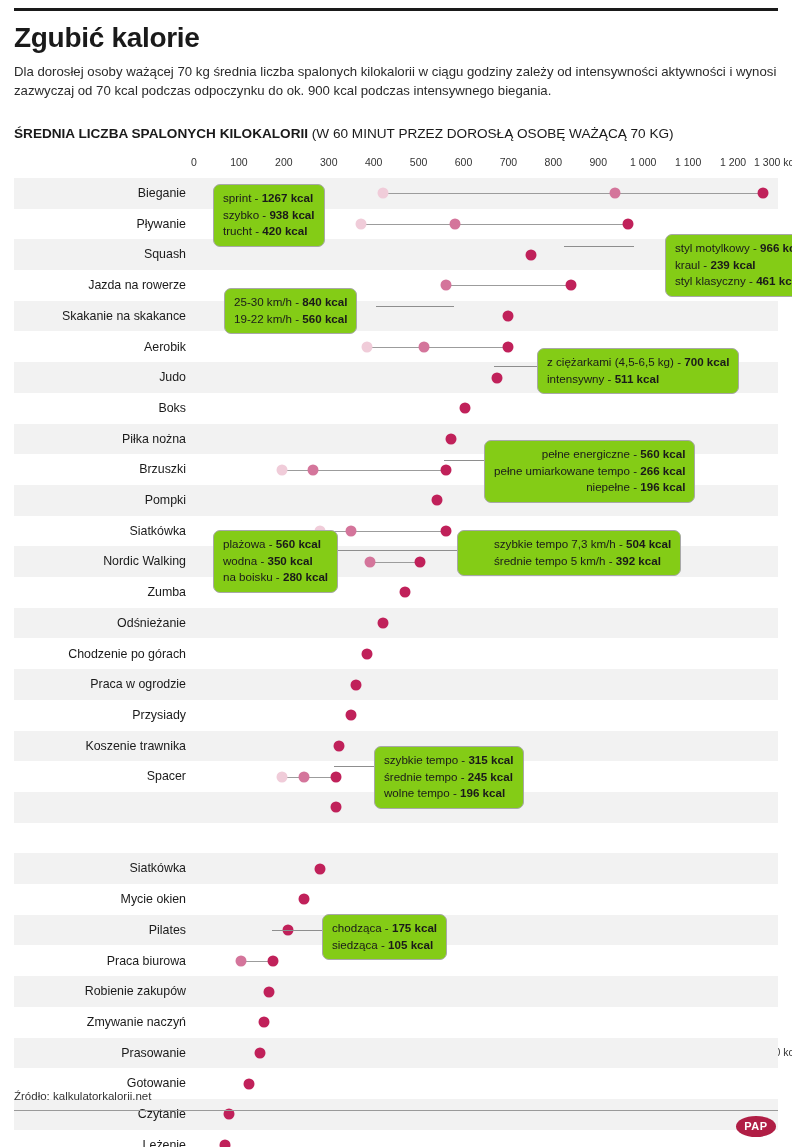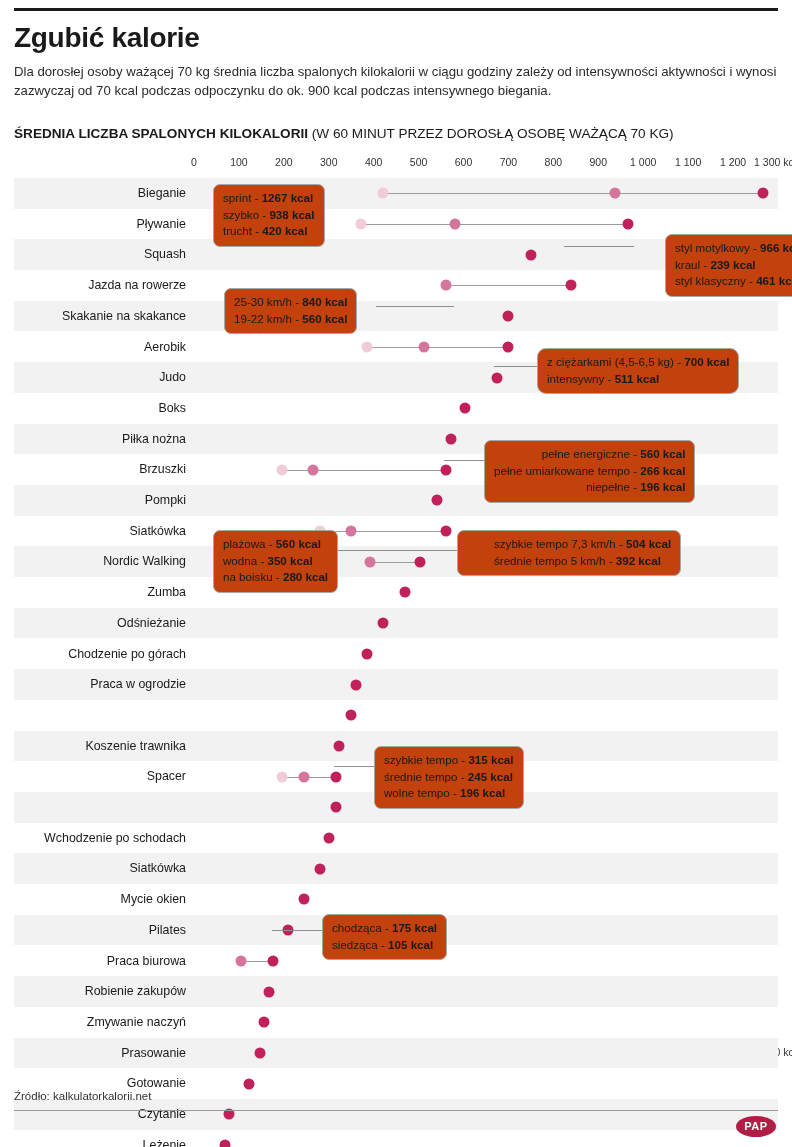--- a/index.html
+++ b/index.html
@@ -102,21 +102,21 @@
   }
   .connector {
     position: absolute;
     height: 1px;
     background: #9c9c9c;
     top: 50%;
   }
   
   .callout {
     position: absolute;
-    background: #c2410c;
+    background: #84cc16;
     border: 1px solid #a8a8a8;
     border-radius: 7px;
     padding: 5px 9px 6px 9px;
     font-size: 11.6px;
     line-height: 16.5px;
     color: #1a1a1a;
     white-space: nowrap;
     z-index: 5;
   }
   .callout b { font-weight: bold; }
@@ -290,40 +290,37 @@
         </div>
         <div class="row" style="top: 460.5px; left: -180px;">
           <div class="row-label">Chodzenie po górach</div>
           <div class="dot" title="385 kcal" style="left: 352.954px; background: rgb(192, 33, 90);"></div>
         </div>
         <div class="row alt" style="top: 491.2px; left: -180px;">
           <div class="row-label">Praca w ogrodzie</div>
           <div class="dot" title="360 kcal" style="left: 341.723px; background: rgb(192, 33, 90);"></div>
         </div>
         <div class="row" style="top: 521.9px; left: -180px;">
+          <div class="row-label">Przysiady</div>
           <div class="dot" title="350 kcal" style="left: 337.231px; background: rgb(192, 33, 90);"></div>
         </div>
         <div class="row alt" style="top: 552.6px; left: -180px;">
           <div class="row-label">Koszenie trawnika</div>
           <div class="dot" title="322 kcal" style="left: 324.652px; background: rgb(192, 33, 90);"></div>
         </div>
         <div class="row" style="top: 583.3px; left: -180px;">
           <div class="row-label">Spacer</div>
           <div class="connector" style="left: 268.049px; width: 53.4585px;"></div>
           <div class="dot" title="315 kcal" style="left: 321.508px; background: rgb(192, 33, 90);"></div>
           <div class="dot" title="245 kcal" style="left: 290.062px; background: rgb(212, 117, 155);"></div>
           <div class="dot" title="196 kcal" style="left: 268.049px; background: rgb(240, 204, 217);"></div>
         </div>
         <div class="row alt" style="top: 614px; left: -180px;">
           <div class="dot" title="315 kcal" style="left: 321.508px; background: rgb(192, 33, 90);"></div>
         </div>
-        <div class="row" style="top: 644.7px; left: -180px;">
-          <div class="row-label">Wchodzenie po schodach</div>
-          <div class="dot" title="300 kcal" style="left: 314.769px; background: rgb(192, 33, 90);"></div>
-        </div>
         <div class="row alt" style="top: 675.4px; left: -180px;">
           <div class="row-label">Siatkówka</div>
           <div class="dot" title="280 kcal" style="left: 305.785px; background: rgb(192, 33, 90);"></div>
         </div>
         <div class="row" style="top: 706.1px; left: -180px;">
           <div class="row-label">Mycie okien</div>
           <div class="dot" title="245 kcal" style="left: 290.062px; background: rgb(192, 33, 90);"></div>
         </div>
         <div class="row alt" style="top: 736.8px; left: -180px;">
           <div class="row-label">Pilates</div>
@@ -368,21 +365,21 @@
           <span class="ln">styl motylkowy - <b>966 kcal</b></span>
           <span class="ln">kraul - <b>239 kcal</b></span>
           <span class="ln">styl klasyczny - <b>461 kcal</b></span>
         </div>
         <div class="leader" style="left: 370px; width: 70px; top: 68px;"></div>
         <div class="callout" style="left: 30px; top: 110px;">
           <span class="ln">25-30 km/h - <b>840 kcal</b></span>
           <span class="ln">19-22 km/h - <b>560 kcal</b></span>
         </div>
         <div class="leader" style="left: 182px; width: 78px; top: 128px;"></div>
-        <div class="callout" style="left: 343px; top: 170px; border-radius: 9px;">
+        <div class="callout" style="left: 343px; top: 170px;">
           <span class="ln">z ciężarkami (4,5-6,5 kg) - <b>700 kcal</b></span>
           <span class="ln">intensywny - <b>511 kcal</b></span>
         </div>
         <div class="leader" style="left: 300px; width: 43px; top: 188px;"></div>
         <div class="callout" style="left: 290px; top: 262px; text-align: right;">
           <span class="ln">pełne energiczne - <b>560 kcal</b></span>
           <span class="ln">pełne umiarkowane tempo - <b>266 kcal</b></span>
           <span class="ln">niepełne - <b>196 kcal</b></span>
         </div>
         <div class="leader" style="left: 250px; width: 40px; top: 282px;"></div>

